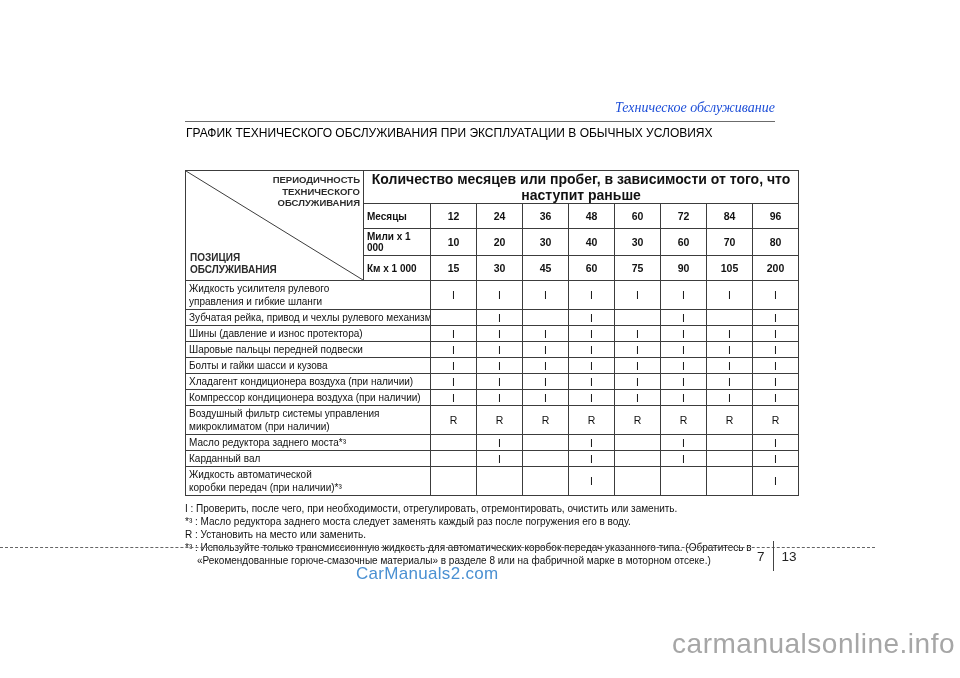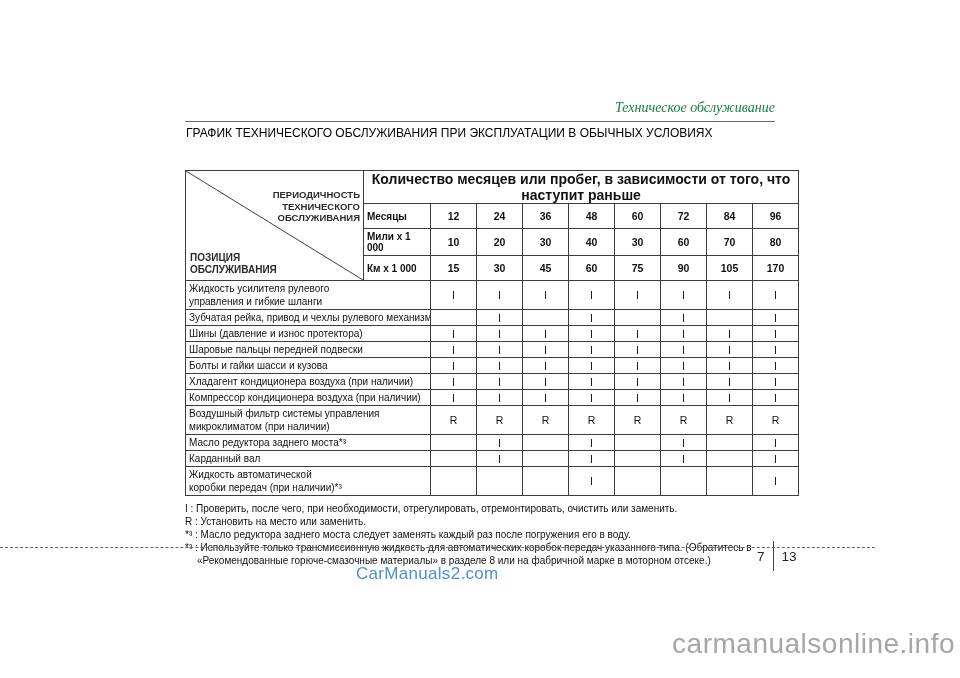--- a/index.html
+++ b/index.html
@@ -12,21 +12,21 @@
     color: #111;
   }
   .page { position: absolute; inset: 0; background: #ffffff; }
 
   .running-header {
     position: absolute; top: 100px; left: 185px; width: 590px;
     text-align: right;
     font-family: "Liberation Serif", serif;
     font-style: italic;
     font-size: 14px;
-    color: #15803d;
+    color: #1d4ed8;
   }
   .header-rule {
     position: absolute; top: 121px; left: 185px; width: 590px; height: 1px;
     background: #6b6b6b;
   }
   .title {
     position: absolute; top: 126px; left: 186px;
     font-weight: normal; font-size: 12px; line-height: 15px; color: #000;
   }
 
@@ -36,21 +36,21 @@
   .schedule td {
     border: 1px solid #3c3c3c;
     font-size: 10.5px;
     color: #111;
     vertical-align: middle;
   }
   td.corner { position: relative; padding: 0; }
   svg.diag { position: absolute; inset: 0; width: 100%; height: 100%; display: block; }
   .corner-top {
     position: absolute; top: 3px; right: 3px; width: 112px;
-    text-align: right; font-weight: bold; font-size: 9.5px; line-height: 11.5px; color: #2b2b2b; margin-top: 15px;
+    text-align: right; font-weight: bold; font-size: 9.5px; line-height: 11.5px; color: #2b2b2b;
   }
   .corner-bottom {
     position: absolute; bottom: 5px; left: 4px; width: 85px;
     font-weight: bold; font-size: 10px; line-height: 11.5px; color: #2b2b2b;
   }
   td.span-header { font-weight: bold; text-align: center; height: 23px; font-size: 14px; padding: 0 2px; }
   td.unit-label  { font-weight: bold; font-size: 10px; padding: 2px 3px; height: 20px; }
   td.unit-value  { font-weight: bold; text-align: center; font-size: 10.5px; }
   td.row-label   { font-size: 10px; line-height: 13px; padding: 1px 3px; white-space: pre; overflow: hidden; }
   td.mark        { text-align: center; font-size: 10.5px; }
@@ -142,21 +142,21 @@
           </tr>
           <tr>
             <td class="unit-label">Км х 1 000</td>
             <td class="unit-value">15</td>
             <td class="unit-value">30</td>
             <td class="unit-value">45</td>
             <td class="unit-value">60</td>
             <td class="unit-value">75</td>
             <td class="unit-value">90</td>
             <td class="unit-value">105</td>
-            <td class="unit-value">170</td>
+            <td class="unit-value">200</td>
           </tr>
           <tr>
             <td class="row-label" colspan="2">Жидкость усилителя рулевого
 управления и гибкие шланги</td>
             <td class="mark">I</td>
             <td class="mark">I</td>
             <td class="mark">I</td>
             <td class="mark">I</td>
             <td class="mark">I</td>
             <td class="mark">I</td>
@@ -273,22 +273,22 @@
             <td class="mark"></td>
             <td class="mark"></td>
             <td class="mark"></td>
             <td class="mark">I</td>
           </tr>
         </tbody>
     </table>
 
     <div class="footnotes" id="footnotes">
         <div class="footnote">I : Проверить, после чего, при необходимости, отрегулировать, отремонтировать, очистить или заменить.</div>
+        <div class="footnote">*³ : Масло редуктора заднего моста следует заменять каждый раз после погружения его в воду.</div>
         <div class="footnote">R : Установить на место или заменить.</div>
-        <div class="footnote">*³ : Масло редуктора заднего моста следует заменять каждый раз после погружения его в воду.</div>
         <div class="footnote">*³ : Используйте только трансмиссионную жидкость для автоматических коробок передач указанного типа. (Обратитесь в «Рекомендованные горюче-смазочные материалы» в разделе 8 или на фабричной марке в моторном отсеке.)</div>
       </div>
   </div>
 
   <div class="dashed-line"></div>
 
   <div class="page-number">
     <span>7</span>
     <span class="pn-divider"></span>
     <span>13</span>

